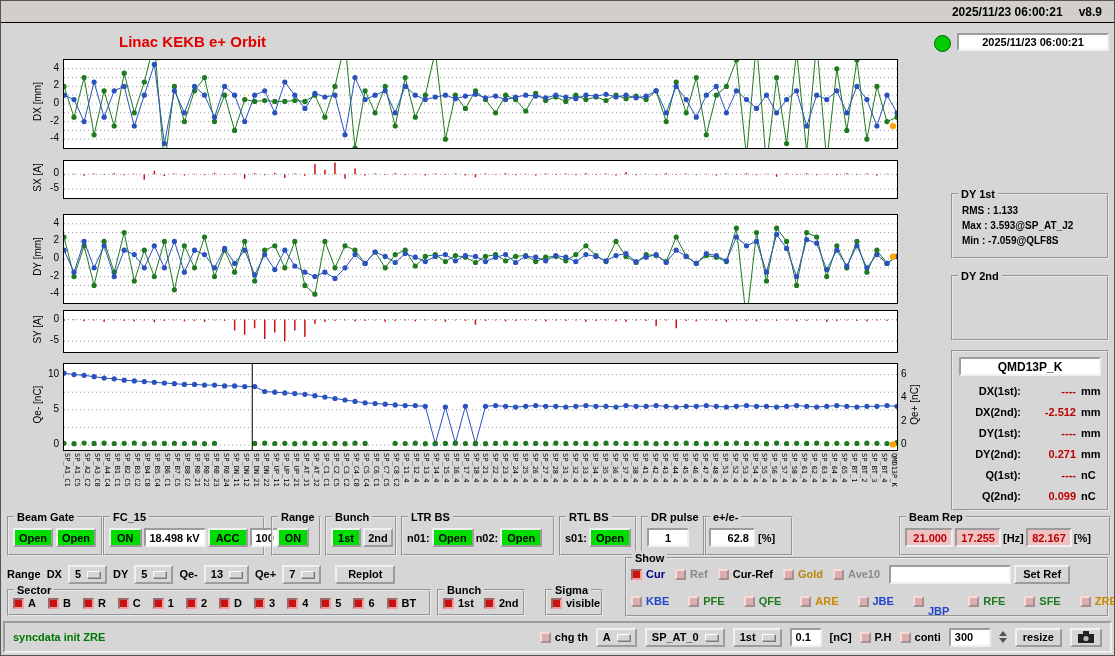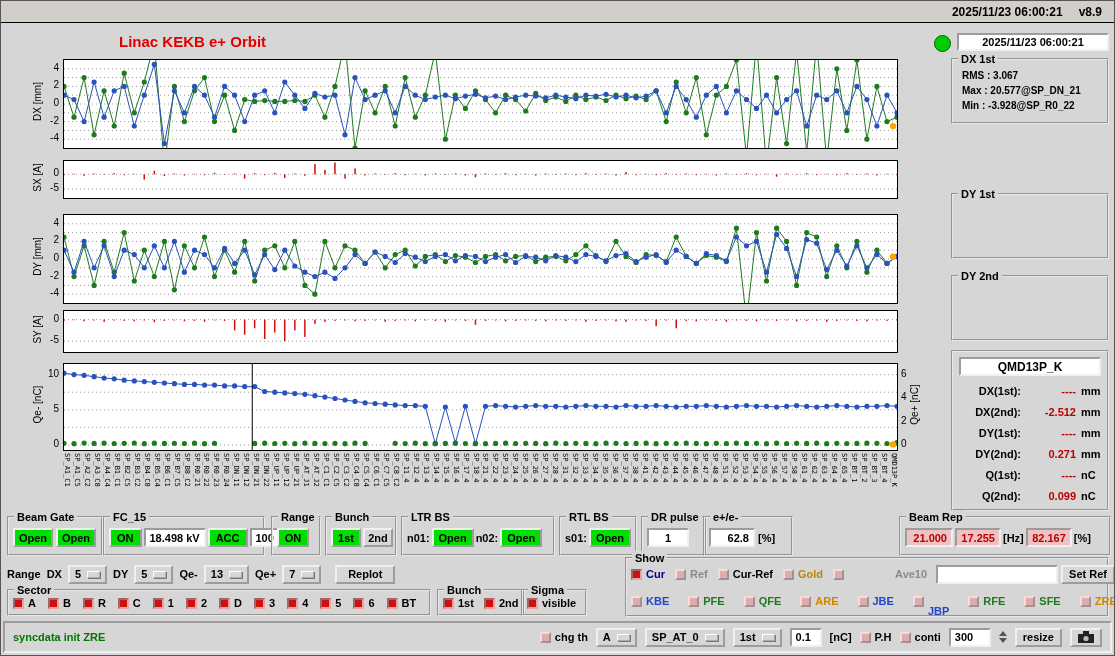--- a/index.html
+++ b/index.html
@@ -903,30 +903,27 @@
       <div class="xlab" style="left: 819.253px; top: 452px;">SP_63_4</div>
       <div class="xlab" style="left: 829.217px; top: 452px;">SP_64_4</div>
       <div class="xlab" style="left: 839.181px; top: 452px;">SP_65_4</div>
       <div class="xlab" style="left: 849.145px; top: 452px;">SP_BT_1</div>
       <div class="xlab" style="left: 859.108px; top: 452px;">SP_BT_2</div>
       <div class="xlab" style="left: 869.072px; top: 452px;">SP_BT_3</div>
       <div class="xlab" style="left: 879.036px; top: 452px;">SP_BT_4</div>
       <div class="xlab" style="left: 889px; top: 452px;">QMD13P_K</div>
     </div>
 
-  <div class="gb stat" style="top:57px">
-    <span class="gb-t">DX 1st</span>
-    <div class="gb-c">
-      <div class="srow">RMS : 3.067</div>
-      <div class="srow">Max : 20.577@SP_DN_21</div>
-      <div class="srow">Min : -3.928@SP_R0_22</div>
-    </div>
-  </div>
   <div class="gb stat" style="top:192px">
     <span class="gb-t">DY 1st</span>
+    <div class="gb-c">
+      <div class="srow">RMS : 1.133</div>
+      <div class="srow">Max : 3.593@SP_AT_J2</div>
+      <div class="srow">Min : -7.059@QLF8S</div>
+    </div>
   </div>
   <div class="gb stat" style="top:274px">
     <span class="gb-t">DY 2nd</span>
   </div>
 
   <div class="monitor">
     <div class="mon-name">QMD13P_K</div>
     <div id="monitor-rows">
         <div class="mon-row">
           <span class="mon-label">DX(1st):</span>
@@ -1078,21 +1075,21 @@
           <span class="tgw">
             <span class="tg off"></span>
             <span class="tg-label" style="color: rgb(0, 0, 0);">Cur-Ref</span>
           </span>
           <span class="tgw">
             <span class="tg off"></span>
             <span class="tg-label" style="color: rgb(184, 134, 11);">Gold</span>
           </span>
           <span class="tgw">
             <span class="tg off"></span>
-            <span class="tg-label" style="color: rgb(138, 138, 138); margin-left: 47px;">Ave10</span>
+            <span class="tg-label" style="color: rgb(138, 138, 138);">Ave10</span>
           </span>
         </span>
       <input class="vf" style="width: 122px; margin-left: 6px;" value="">
       <span class="btn" style="width:56px">Set Ref</span>
     </div>
     <div class="gb-c" style="top:31px;height:22px;bottom:auto">
       <span id="show-row2" class="tgrow" style="gap:19px">
           <span class="tgw">
             <span class="tg off"></span>
             <span class="tg-label" style="color: rgb(34, 68, 204);">KBE</span>
@@ -1196,21 +1193,21 @@
             <span class="tg on"></span>
             <span class="tg-label">1st</span>
           </span>
           <span class="tgw">
             <span class="tg on"></span>
             <span class="tg-label">2nd</span>
           </span>
         </span>
     </div>
   </div>
-  <div class="gb" style="left:520px;top:588px;width:66px;height:27px">
+  <div class="gb" style="left:544px;top:588px;width:58px;height:27px">
     <span class="gb-t">Sigma</span>
     <div class="gb-c" style="top:4px">
       <span id="sigma-row" class="tgrow">
           <span class="tgw">
             <span class="tg on"></span>
             <span class="tg-label">visible</span>
           </span>
         </span>
     </div>
   </div>

